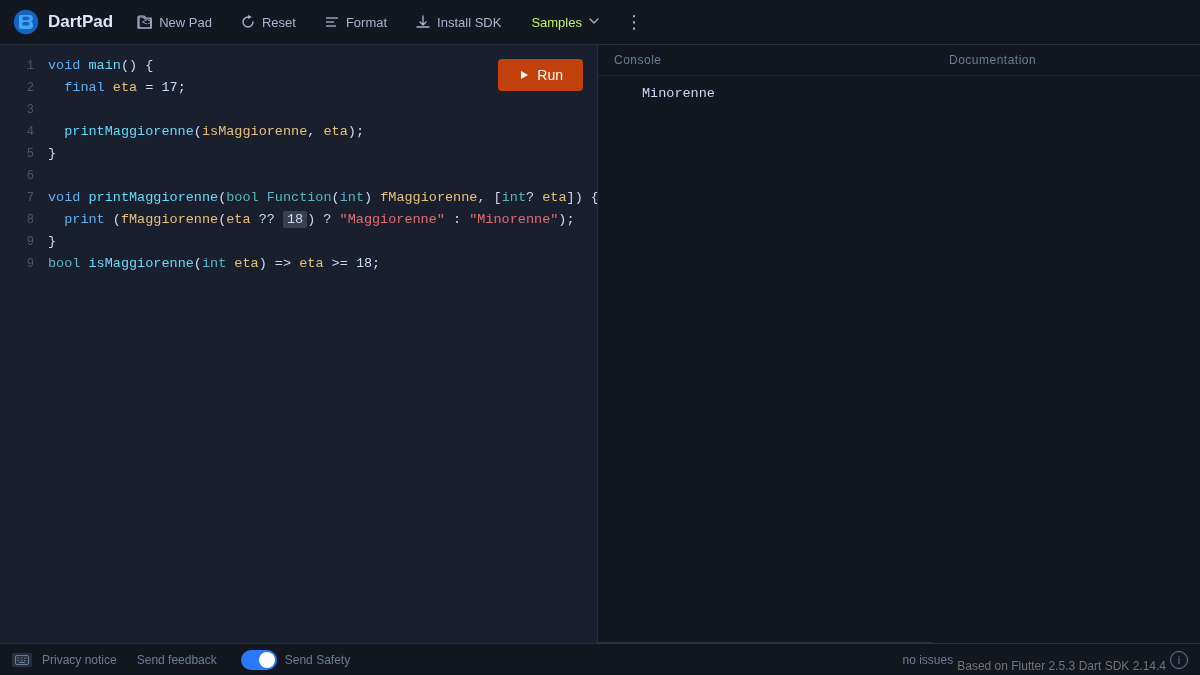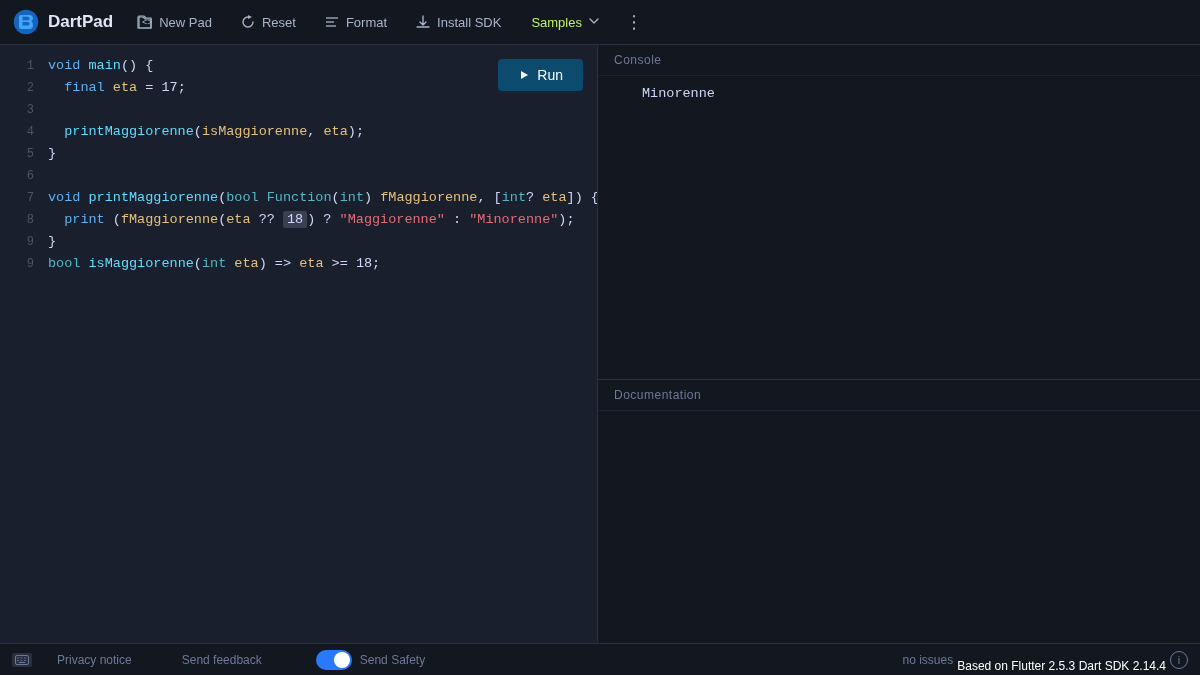--- a/index.html
+++ b/index.html
@@ -109,21 +109,21 @@
       background: #1a1f2e;
       display: flex;
       flex-direction: column;
       position: relative;
       border-right: 1px solid #2a2f3e;
     }
     #run-btn {
       position: absolute;
       top: 14px;
       right: 14px;
-      background: #0c4a6e;
+      background: #c2410c;
       border: none;
       color: #fff;
       padding: 8px 20px;
       border-radius: 4px;
       font-size: 14px;
       font-weight: 500;
       cursor: pointer;
       display: flex;
       align-items: center;
       gap: 7px;
@@ -155,21 +155,20 @@
     }
     .code-content {
       flex: 1;
       white-space: pre;
     }
 
     
     #right-panel {
       flex: 1;
       display: flex;
-      flex-direction: column;
       background: #13171f;
     }
     #console-section {
       flex: 0 0 335px;
       display: flex;
       flex-direction: column;
       border-bottom: 1px solid #2a2f3e;
     }
     .panel-label {
       padding: 8px 16px;
@@ -200,21 +199,21 @@
       border-top: 1px solid #2a2f3e;
       display: flex;
       align-items: center;
       padding: 0 12px;
       gap: 0;
       flex-shrink: 0;
     }
     .footer-left {
       display: flex;
       align-items: center;
-      gap: 19px;
+      gap: 4px;
       flex: 1;
     }
     .kbd-icon {
       width: 20px;
       height: 14px;
       background: #2a2f3e;
       border-radius: 2px;
       display: flex;
       align-items: center;
       justify-content: center;
@@ -261,21 +260,21 @@
       display: flex;
       align-items: center;
       gap: 4px;
       font-size: 12px;
       color: #6b7a99;
     }
     .issues-badge {
       color: #6b7a99;
     }
     .flutter-info {
-      color: #ffffff;
+      color: #737373;
       margin-top: 12px;
     }
     .info-btn {
       width: 18px;
       height: 18px;
       border-radius: 50%;
       border: 1px solid #6b7a99;
       display: flex;
       align-items: center;
       justify-content: center;

